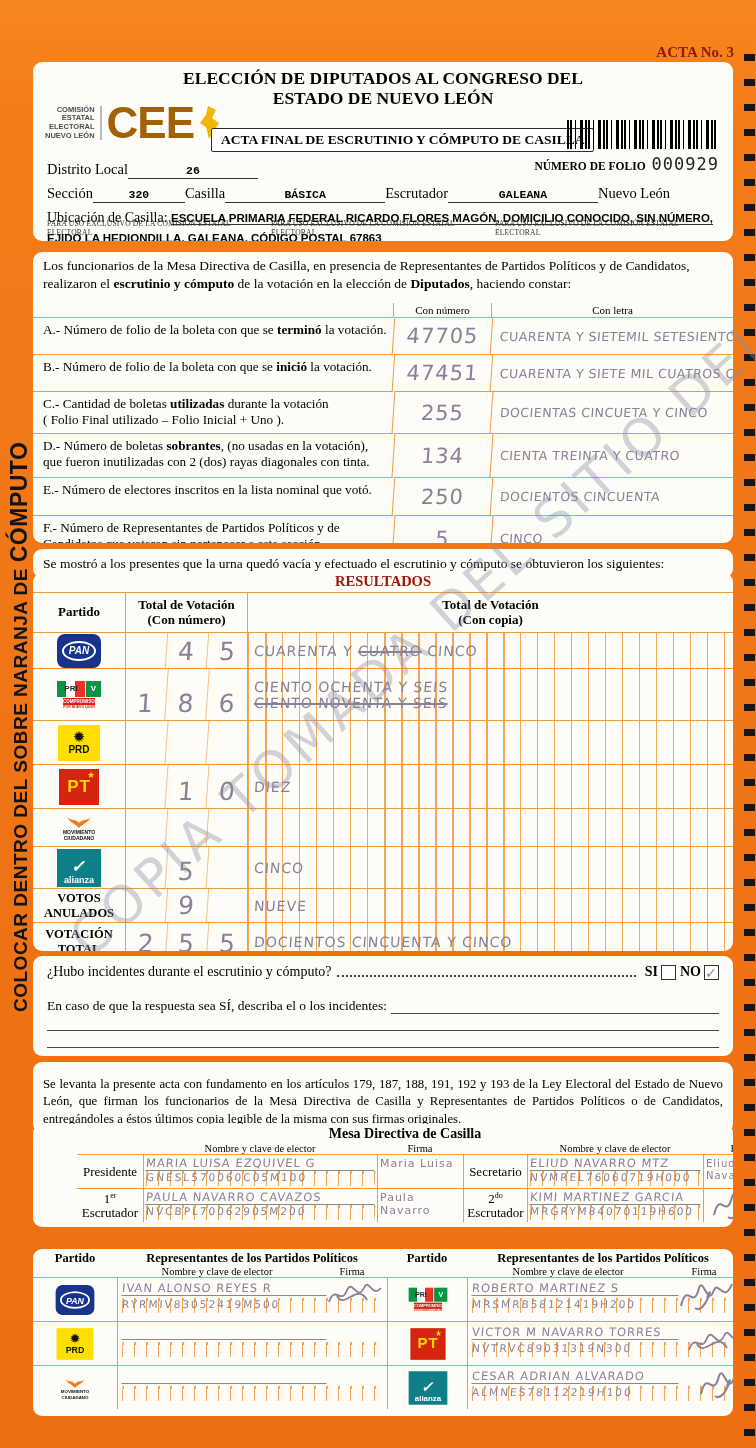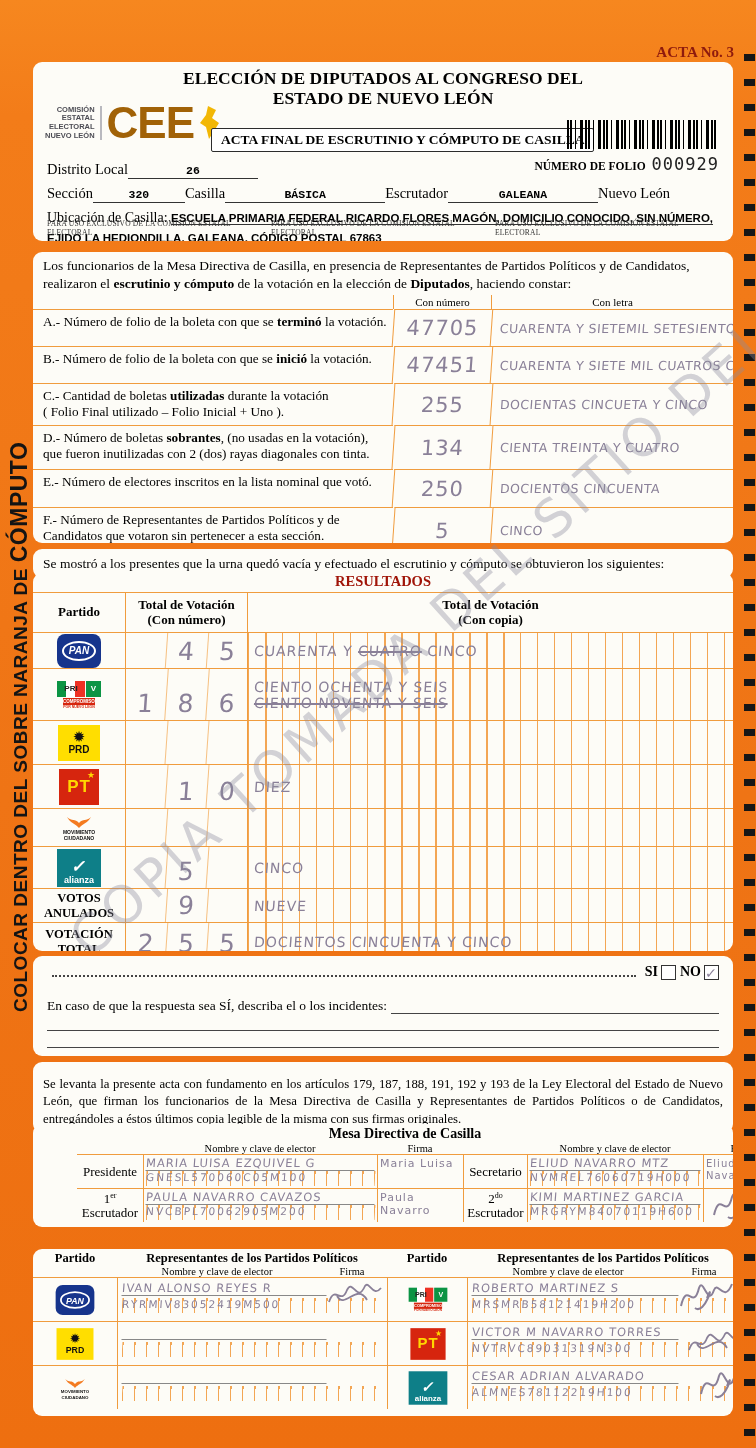--- a/index.html
+++ b/index.html
@@ -58,21 +58,21 @@
   .ubic { position:absolute; left:14px; top:146px; width:678px; font-size:14px; line-height:1.45; }
   .ubic .fld-val2 { font-family:"Liberation Sans",sans-serif; font-size:11.5px; font-weight:bold; border-bottom:1px solid #333; }
   .excl-strip { position:absolute; left:14px; right:14px; bottom:4px; display:flex; justify-content:space-between; }
   .excl-strip span { font-size:7.5px; color:#333; letter-spacing:.2px; }
 
   
   .p-af { top:252px; height:291px; }
   .af-intro { font-size:13.5px; line-height:1.3; padding:5px 10px 3px; }
   .af-grid { display:grid; grid-template-columns:360px 98px 1fr; }
   .af-grid > div { border-top:1px solid #f09c3e; }
-  .af-colhdr { text-align:center; font-size:11px; padding:1px 16px; border-left:1px solid #f09c3e; }
+  .af-colhdr { text-align:center; font-size:11px; padding:1px 16px; border-left:1px solid #f09c3e;margin-top:8px; }
   .af-label { font-size:13.2px; line-height:1.2; padding:4px 4px 2px 10px; }
   .af-num { border-left:1px solid #f09c3e; display:flex; align-items:center; justify-content:center; font-size:21px; }
   .af-letra { border-left:1px solid #f09c3e; display:flex; align-items:center; font-size:12.5px; padding-left:8px; white-space:nowrap; overflow:hidden; letter-spacing:.5px; }
 
   
   .p-urna { top:549px; height:29px; display:flex; align-items:center; }
   .p-urna span { font-size:13.5px; padding-left:10px; }
 
   
   .p-res { top:573px; height:378px; }
@@ -389,20 +389,21 @@
           <span class="hw">5</span>
       </div>
       <div class="cell-letra ticks">
           <div class="hw">DOCIENTOS CINCUENTA Y CINCO</div>
         </div>
     </div>
   </div>
 
   <div class="panel p-inc">
     <div class="inc-row1">
+      <span>¿Hubo incidentes durante el escrutinio y cómputo?</span>
       <span class="inc-leader"></span>
       <span class="inc-opt">SI</span>
       <span class="chk"></span>
       <span class="inc-opt">NO</span>
       <span class="chk">
           <span class="hw">✓</span>
         </span>
     </div>
     <div class="inc-row2">
       <span>En caso de que la respuesta sea SÍ, describa el o los incidentes:</span>

